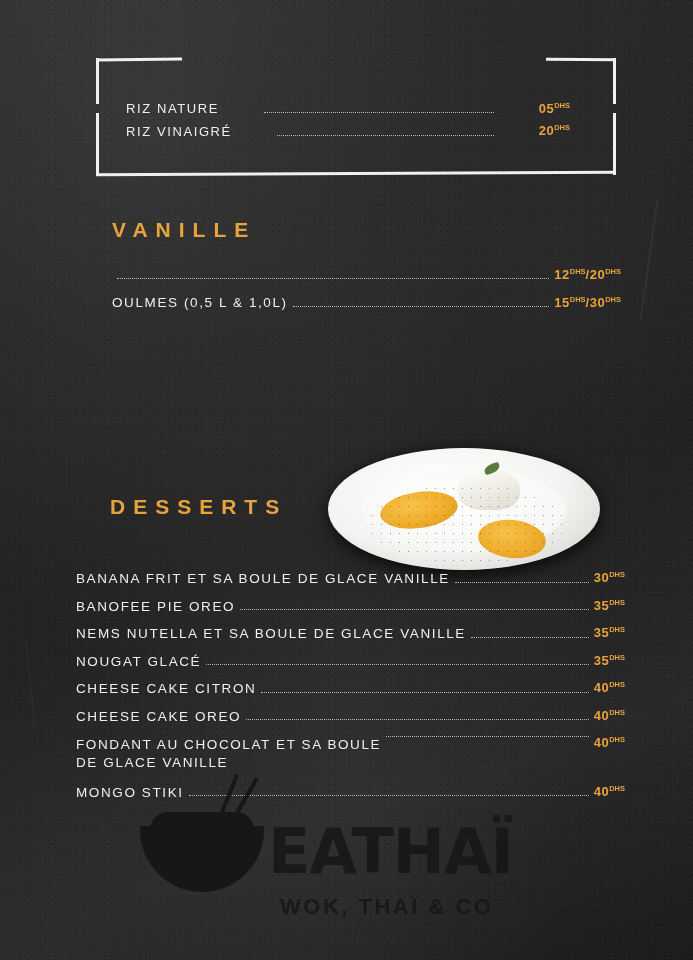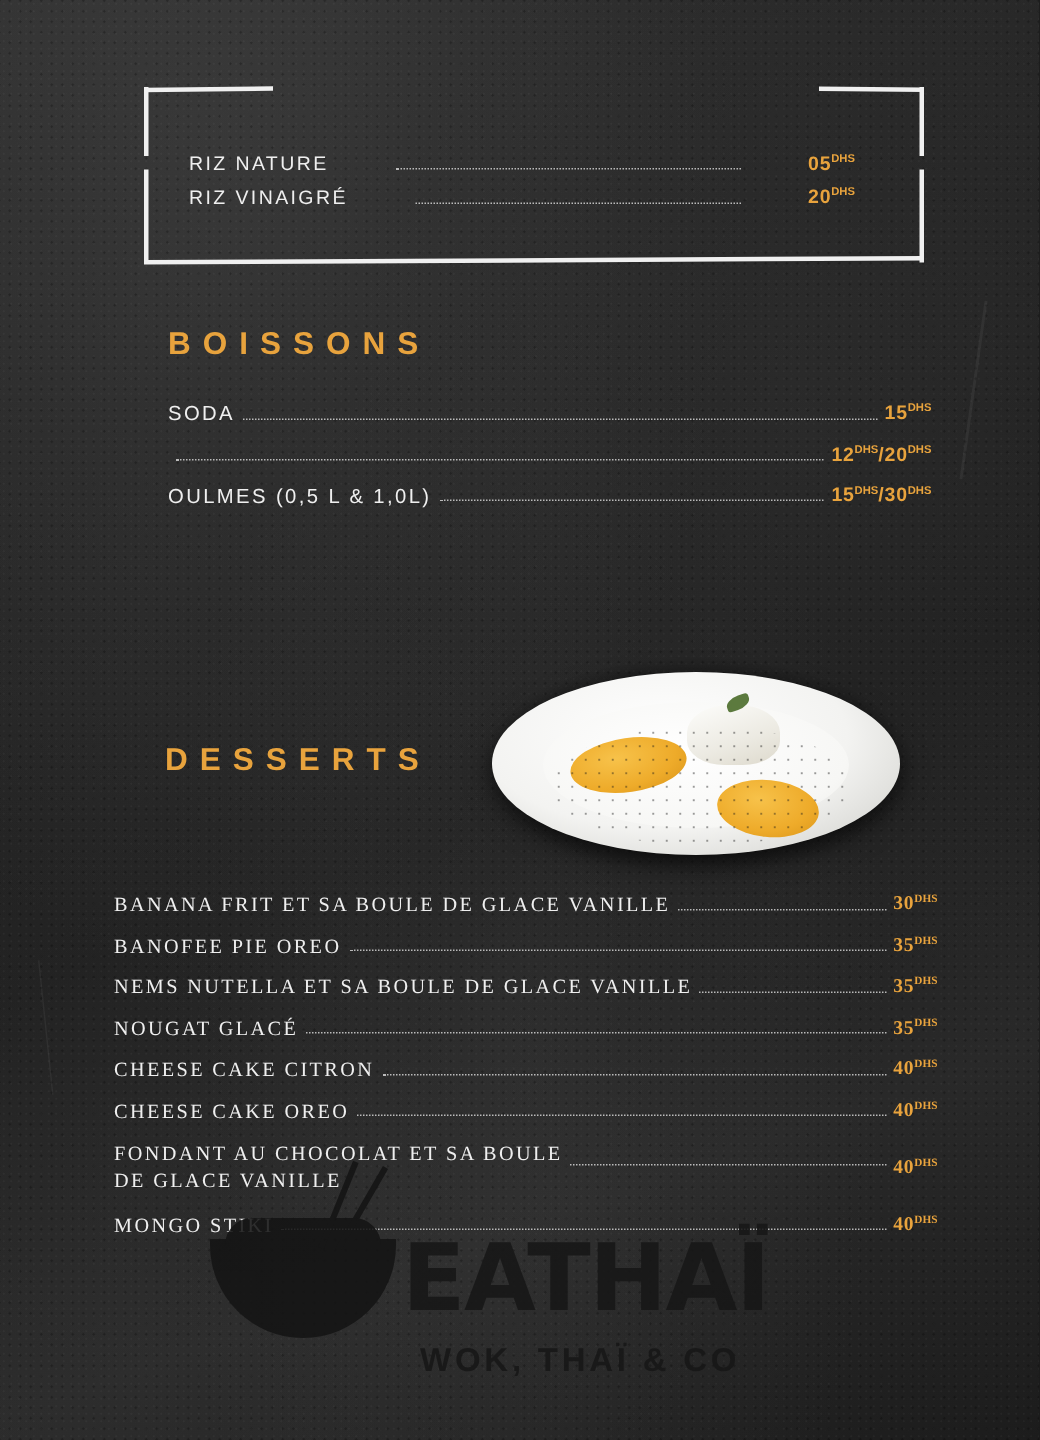--- a/index.html
+++ b/index.html
@@ -96,23 +96,23 @@
   }
   .accomp-list .menu-row { font-size: 13px; margin-bottom: 7px; gap: 40px; }
 
   
   .boissons { position: absolute; left: 112px; top: 218px; right: 72px; }
   .boissons .section-title { margin-bottom: 26px; letter-spacing: 8px; }
   .boissons .menu-row { margin-bottom: 12px; }
 
   
   .desserts-title { position: absolute; left: 110px; top: 495px; letter-spacing: 8px; }
-  .desserts { position: absolute; left: 76px; top: 595px; right: 68px; font-family: Liberation Serif, serif; }
+  .desserts { position: absolute; left: 76px; top: 571px; right: 68px; }
   .desserts .menu-row { margin-bottom: 12px; }
-  .desserts .menu-row.two-line { align-items: center; }
+  .desserts .menu-row.two-line { align-items: flex-start; }
   .desserts .menu-row.two-line .item-name { line-height: 1.35; }
 
   
   .plate-wrap {
     position: absolute; left: 310px; top: 430px; width: 310px; height: 160px;
   }
   .brush {
     position: absolute; left: 0; top: 0; width: 310px; height: 160px;
     border-radius: 50%;
     background:
@@ -214,27 +214,22 @@
       </li>
       <li class="menu-row">
         <span class="item-name">RIZ VINAIGRÉ</span>
         <span class="dots"></span>
         <span class="price"><span>20</span><span class="cur">DHS</span></span>
       </li>
     </ul>
   </section>
 
   <section class="boissons">
-    <h2 class="section-title">BOISSONS</h2>
+    <h2 class="section-title">VANILLE</h2>
     <ul class="menu-list">
-      <li class="menu-row">
-        <span class="item-name">SODA</span>
-        <span class="dots"></span>
-        <span class="price"><span>15</span><span class="cur">DHS</span></span>
-      </li>
       <li class="menu-row">
         <span class="dots"></span>
         <span class="price"><span>12</span><span class="cur">DHS</span>/<span>20</span><span class="cur">DHS</span></span>
       </li>
       <li class="menu-row">
         <span class="item-name">OULMES (0,5 L  &amp; 1,0L)</span>
         <span class="dots"></span>
         <span class="price"><span>15</span><span class="cur">DHS</span>/<span>30</span><span class="cur">DHS</span></span>
       </li>
     </ul>

